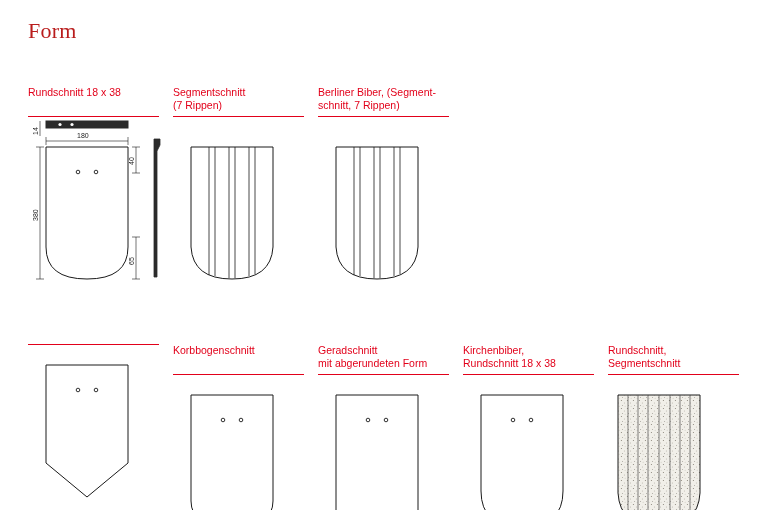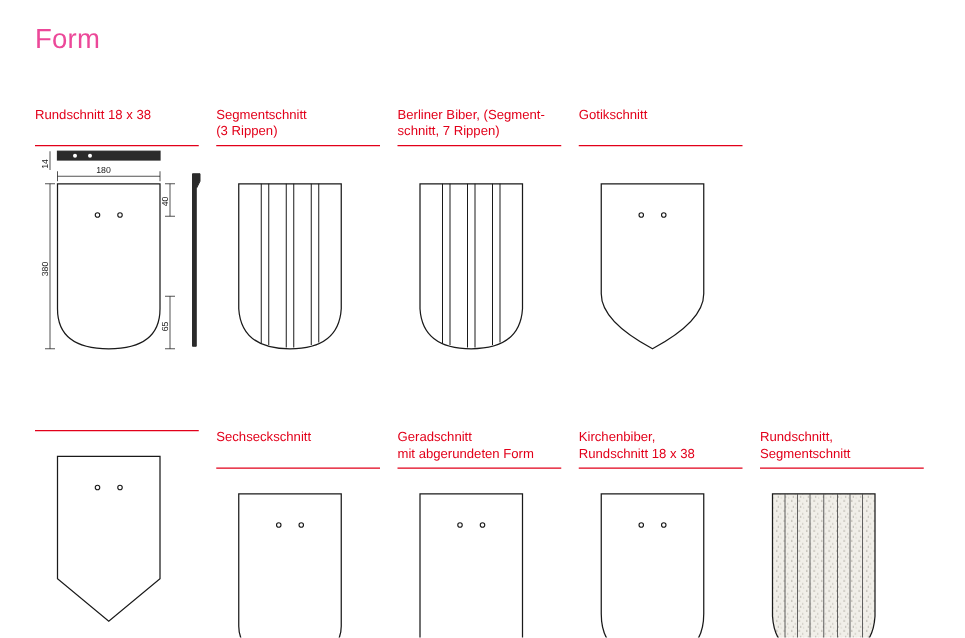--- a/index.html
+++ b/index.html
@@ -13,23 +13,24 @@
     font-family: "Liberation Sans", sans-serif;
     color: #1a1a1a;
     overflow: hidden;
     position: relative;
   }
   .page-title {
     position: absolute;
     left: 28px;
     top: 18px;
     font-size: 22px;
-    color: #ec4899;
+    color: #b91c1c;
     font-weight: 400;
     letter-spacing: 0.2px;
+    font-family: Liberation Serif, serif;
   }
   .grid {
     position: absolute;
     left: 28px;
     top: 50px;
     width: 720px;
   }
   .row {
     display: flex;
     flex-direction: row;
@@ -115,21 +116,21 @@
           <line x1="104" y1="162" x2="112" y2="162" stroke="#1a1a1a" stroke-width="0.6"></line>
           <text class="dim-label" x="106" y="148" transform="rotate(-90 106 148)">65</text>
         </svg>
       </div>
     </div>
 
 
     <div class="cell">
       <div class="caption">
         <span>Segmentschnitt</span>
-        <span class="line2">(3 Rippen)</span>
+        <span class="line2">(7 Rippen)</span>
       </div>
       <div class="rule"></div>
       <div class="fig">
         <svg width="145" height="182" viewBox="0 0 145 182">
           <path d="M18 30 L100 30 L100 130 Q98 162 59 162 Q20 162 18 130 Z" fill="#ffffff" stroke="#1a1a1a" stroke-width="1"></path>
           <line x1="36" y1="30" x2="36" y2="158" stroke="#1a1a1a" stroke-width="0.8"></line>
           <line x1="42" y1="30" x2="42" y2="159" stroke="#1a1a1a" stroke-width="0.8"></line>
           <line x1="56" y1="30" x2="56" y2="161" stroke="#1a1a1a" stroke-width="0.8"></line>
           <line x1="62" y1="30" x2="62" y2="161" stroke="#1a1a1a" stroke-width="0.8"></line>
           <line x1="76" y1="30" x2="76" y2="159" stroke="#1a1a1a" stroke-width="0.8"></line>
@@ -150,53 +151,39 @@
           <line x1="36" y1="30" x2="36" y2="158" stroke="#1a1a1a" stroke-width="0.8"></line>
           <line x1="42" y1="30" x2="42" y2="159" stroke="#1a1a1a" stroke-width="0.8"></line>
           <line x1="56" y1="30" x2="56" y2="161" stroke="#1a1a1a" stroke-width="0.8"></line>
           <line x1="62" y1="30" x2="62" y2="161" stroke="#1a1a1a" stroke-width="0.8"></line>
           <line x1="76" y1="30" x2="76" y2="159" stroke="#1a1a1a" stroke-width="0.8"></line>
           <line x1="82" y1="30" x2="82" y2="157" stroke="#1a1a1a" stroke-width="0.8"></line>
         </svg>
       </div>
     </div>
 
-    <div class="cell">
-      <div class="caption">
-        <span>Gotikschnitt</span>
-        <span class="line2"></span>
-      </div>
-      <div class="rule"></div>
-      <div class="fig">
-        <svg width="145" height="182" viewBox="0 0 145 182">
-          <path d="M18 30 L100 30 L100 118 Q100 140 59 162 Q18 140 18 118 Z" fill="#ffffff" stroke="#1a1a1a" stroke-width="1"></path>
-          <circle cx="50" cy="55" r="1.8" fill="none" stroke="#1a1a1a" stroke-width="0.9"></circle>
-          <circle cx="68" cy="55" r="1.8" fill="none" stroke="#1a1a1a" stroke-width="0.9"></circle>
-        </svg>
-      </div>
-    </div>
 
   </div>
 
   <div class="row row-2">
 
     <div class="cell">
       <div class="rule"></div>
       <div class="fig">
         <svg width="145" height="182" viewBox="0 0 145 182">
           <path d="M18 20 L100 20 L100 118 L59 152 L18 118 Z" fill="#ffffff" stroke="#1a1a1a" stroke-width="1"></path>
           <circle cx="50" cy="45" r="1.8" fill="none" stroke="#1a1a1a" stroke-width="0.9"></circle>
           <circle cx="68" cy="45" r="1.8" fill="none" stroke="#1a1a1a" stroke-width="0.9"></circle>
         </svg>
       </div>
     </div>
 
     <div class="cell">
       <div class="caption">
-        <span>Sechseckschnitt</span>
+        <span>Korbbogenschnitt</span>
         <span class="line2"></span>
       </div>
       <div class="rule"></div>
       <div class="fig">
         <svg width="145" height="182" viewBox="0 0 145 182">
           <path d="M18 20 L100 20 L100 126 Q100 152 59 152 Q18 152 18 126 Z" fill="#ffffff" stroke="#1a1a1a" stroke-width="1"></path>
           <circle cx="50" cy="45" r="1.8" fill="none" stroke="#1a1a1a" stroke-width="0.9"></circle>
           <circle cx="68" cy="45" r="1.8" fill="none" stroke="#1a1a1a" stroke-width="0.9"></circle>
         </svg>
       </div>

